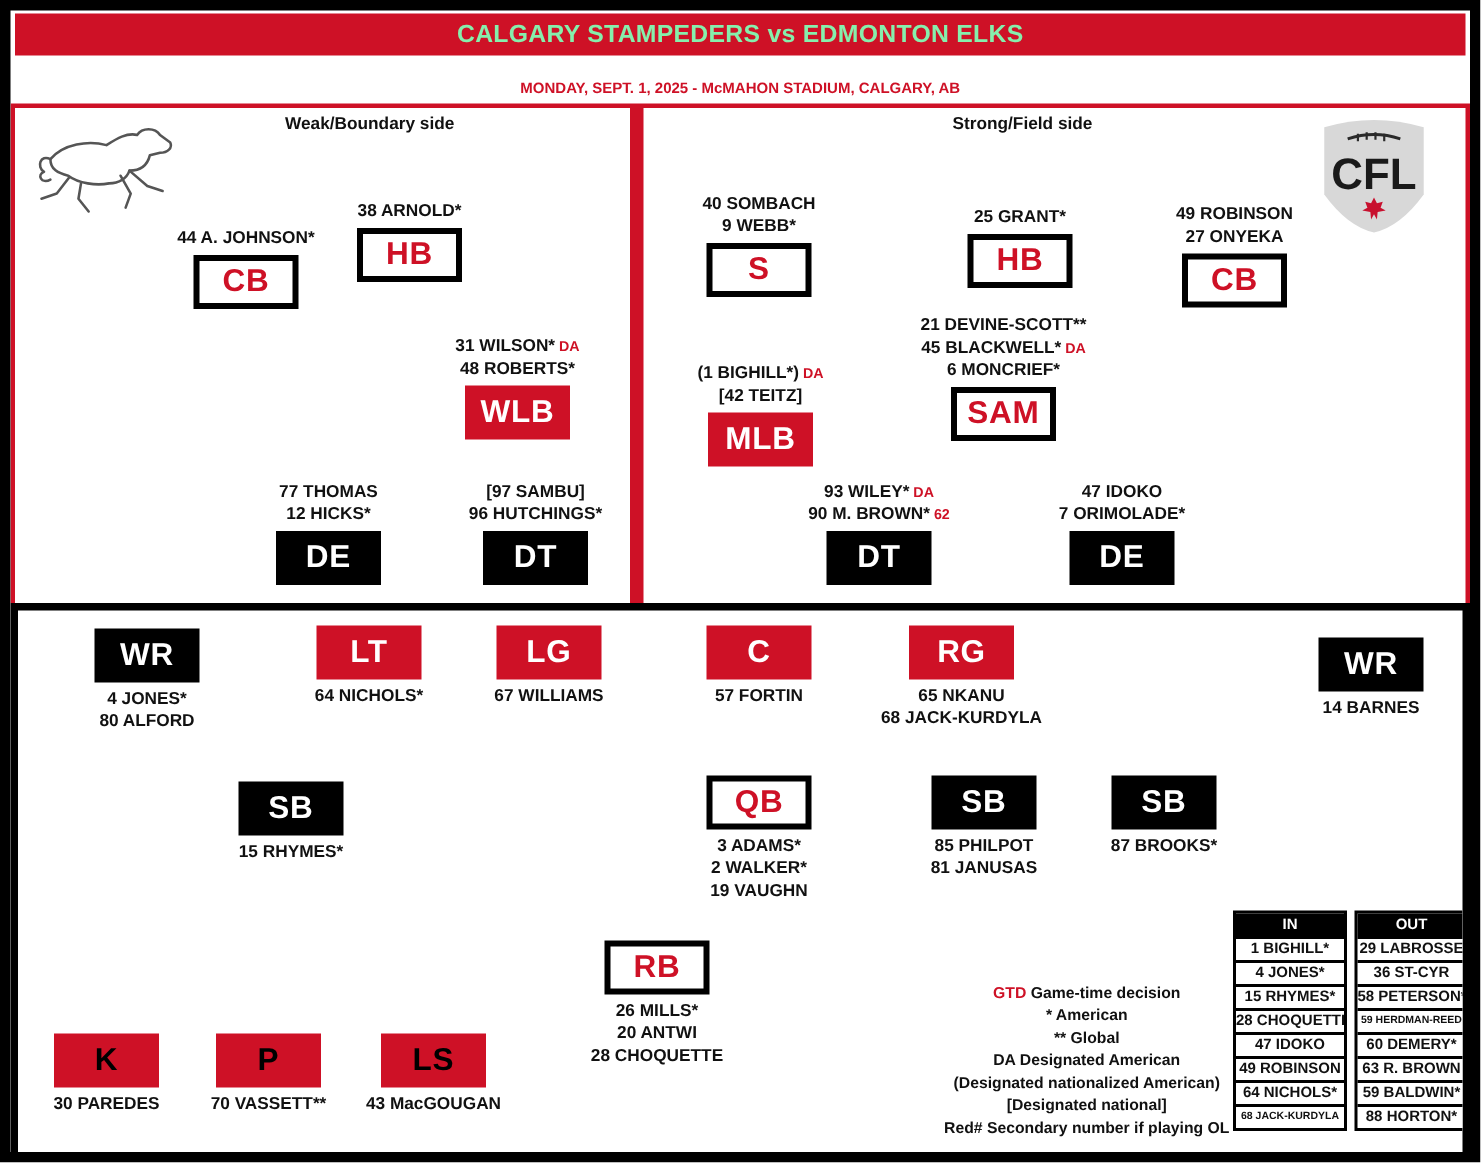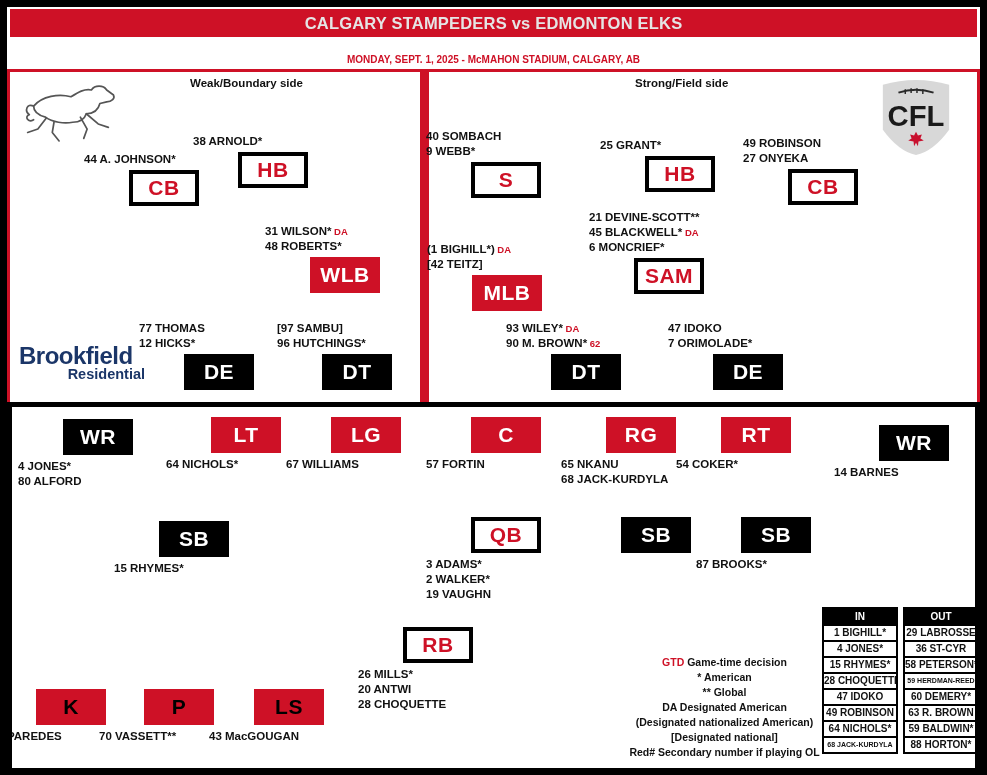--- a/index.html
+++ b/index.html
@@ -1,34 +1,34 @@
 <!DOCTYPE html>
 <html style="--red: #ce1126; --navy: #1b3668;"><head>
 <meta charset="utf-8">
 <style>
   :root { --red:#ce1126; --navy:#1b3668; }
   html,body{margin:0;padding:0;background:#fff;}
   .page{width:987px;height:775px;box-sizing:border-box;border:7px solid #000;background:#fff;
         font-family:"Liberation Sans",sans-serif;position:relative;overflow:hidden;}
-  .header{margin:2px 3px 0;height:28px;background:var(--red);color:#e5e5e5;font-weight:bold;
+  .header{margin:2px 3px 0;height:28px;background:var(--red);color:#86efac;font-weight:bold;
           font-size:16.5px;text-align:center;line-height:28px;letter-spacing:.2px;}
   .subheader{height:14px;padding:17px 0 1px;border-bottom:3px solid var(--red);color:var(--red);
              font-weight:bold;font-size:10px;text-align:center;}
   .defense{position:relative;height:330px;border-left:3px solid var(--red);border-right:3px solid var(--red);}
   .divider{position:absolute;left:410px;top:0;bottom:0;width:9px;background:var(--red);}
   .side-label{position:absolute;top:5px;width:160px;text-align:left;font-weight:bold;font-size:11.5px;color:#111;}
   .side-label.weak{left:180px;}
   .side-label.strong{left:625px;}
   .horse-logo{position:absolute;left:10px;top:4px;}
   .cfl-logo{position:absolute;left:867px;top:4px;}
   .brookfield{position:absolute;left:9px;top:272px;width:126px;color:var(--navy);}
   .bf1{font-weight:bold;font-size:24px;line-height:24px;letter-spacing:-.5px;}
   .bf2{font-weight:bold;font-size:14.5px;text-align:right;margin-top:-2px;}
   .offense{position:relative;height:376px;border:5px solid #000;box-sizing:border-box;overflow:hidden;}
-  .pos-group{position:absolute;width:160px;}
+  .pos-group{position:absolute;width:160px;text-align:center;}
   .players.below{margin-top:4px;}
   .players.above{margin-bottom:3px;}
   .player-line{font-weight:bold;font-size:11.5px;line-height:15px;white-space:nowrap;color:#111;}
   .red-tag{color:var(--red);font-size:9.5px;}
   .pos-box{margin:0 auto;width:70px;height:36px;box-sizing:border-box;font-weight:bold;font-size:21px;
            display:flex;align-items:center;justify-content:center;letter-spacing:.5px;}
   .pos-box.outline{background:#fff;border:4px solid #000;color:var(--red);}
   .pos-box.red{background:var(--red);color:#fff;}
   .pos-box.black{background:#000;color:#fff;}
   .pos-box.red-black{background:var(--red);color:#000;}
@@ -69,24 +69,20 @@
     <div class="cfl-logo">
       <svg width="78" height="82" viewBox="0 0 80 84">
         <path d="M6,9 Q40,-1 74,9 L74,55 Q58,77 40,81 Q22,77 6,55 Z" fill="#d8d8d8"></path>
         <path d="M22,17 Q40,11 58,17" stroke="#2a2a2a" fill="none" stroke-width="2"></path>
         <path d="M29,13.5 l0,5 M35,12.5 l0,5 M41,12.5 l0,5 M47,13.5 l0,5" stroke="#2a2a2a" stroke-width="1.5"></path>
         <text x="40" y="51" text-anchor="middle" font-size="30" font-weight="bold" fill="#1a1a1a" font-family="Liberation Sans, sans-serif">CFL</text>
         <polygon fill="#c8102e" points="40,57 42,61 46,60 44.5,64 48,66 42.5,67 42,72 40,68.5 38,72 37.5,67 32,66 35.5,64 34,60 38,61"></polygon>
       </svg>
     </div>
 
-    <div class="brookfield">
-      <div class="bf1">Brookfield</div>
-      <div class="bf2">Residential</div>
-    </div>
   <div class="pos-group" style="left: 74px; top: 80px;">
         <div class="players above">
           <div class="player-line"><span>44 A. JOHNSON*</span></div>
         </div>
         <div class="pos-box outline">CB</div>
       </div>
       <div class="pos-group" style="left: 183px; top: 62px;">
         <div class="players above">
           <div class="player-line"><span>38 ARNOLD*</span></div>
         </div>
@@ -223,26 +219,20 @@
           <div class="player-line"><span>57 FORTIN</span></div>
         </div>
       </div>
       <div class="pos-group" style="left: 549px; top: 10px;">
         <div class="pos-box red">RG</div>
         <div class="players below">
           <div class="player-line"><span>65 NKANU</span></div>
           <div class="player-line"><span>68 JACK-KURDYLA</span></div>
         </div>
       </div>
-      <div class="pos-group" style="left: 664px; top: 10px;">
-        <div class="pos-box red">RT</div>
-        <div class="players below">
-          <div class="player-line"><span>54 COKER*</span></div>
-        </div>
-      </div>
       <div class="pos-group" style="left: 822px; top: 18px;">
         <div class="pos-box black">WR</div>
         <div class="players below">
           <div class="player-line"><span>14 BARNES</span></div>
         </div>
       </div>
       <div class="pos-group" style="left: 102px; top: 114px;">
         <div class="pos-box black">SB</div>
         <div class="players below">
           <div class="player-line"><span>15 RHYMES*</span></div>
@@ -251,20 +241,24 @@
       <div class="pos-group" style="left: 414px; top: 110px;">
         <div class="pos-box outline">QB</div>
         <div class="players below">
           <div class="player-line"><span>3 ADAMS*</span></div>
           <div class="player-line"><span>2 WALKER*</span></div>
           <div class="player-line"><span>19 VAUGHN</span></div>
         </div>
       </div>
       <div class="pos-group" style="left: 564px; top: 110px;">
         <div class="pos-box black">SB</div>
+        <div class="players below">
+          <div class="player-line"><span>85 PHILPOT</span></div>
+          <div class="player-line"><span>81 JANUSAS</span></div>
+        </div>
       </div>
       <div class="pos-group" style="left: 684px; top: 110px;">
         <div class="pos-box black">SB</div>
         <div class="players below">
           <div class="player-line"><span>87 BROOKS*</span></div>
         </div>
       </div>
       <div class="pos-group" style="left: 346px; top: 220px;">
         <div class="pos-box outline">RB</div>
         <div class="players below">

